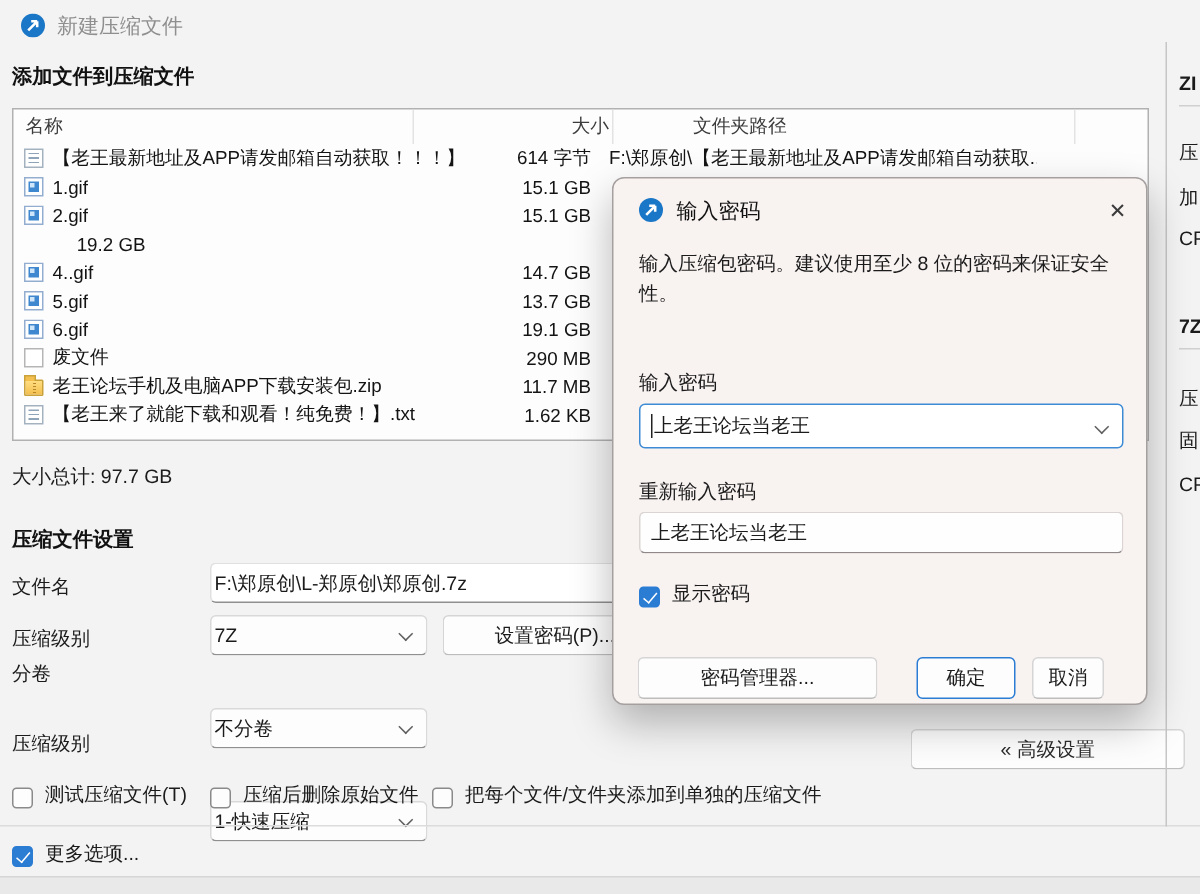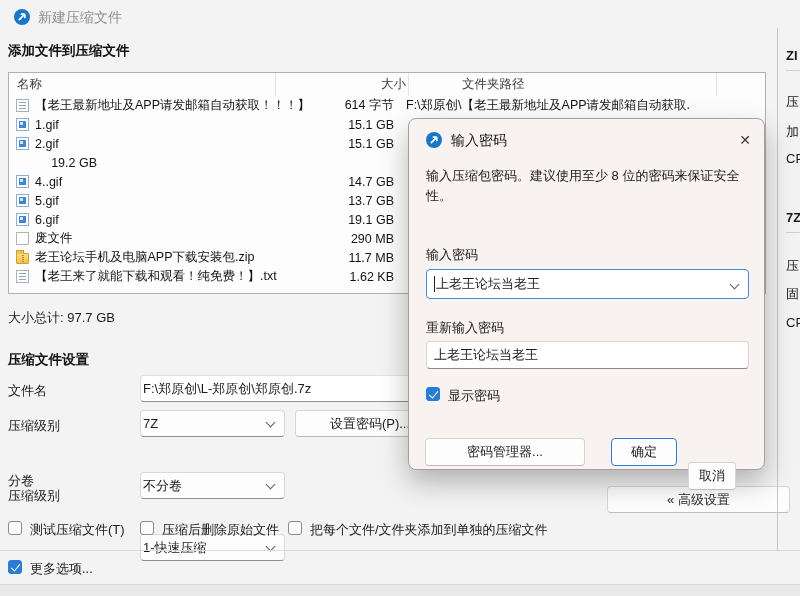--- a/index.html
+++ b/index.html
@@ -60,32 +60,32 @@
   .chev { position:absolute; right:10px; top:8px; width:7px; height:7px;
     border-right:1.3px solid #5f5f5f; border-bottom:1.3px solid #5f5f5f; transform:rotate(45deg); }
   .btn { background:#fdfdfd; border:1px solid #d5d5d5; border-bottom-color:#bdbdbd; border-radius:4px;
     font-size:13px; display:flex; align-items:center; justify-content:center; color:#1b1b1b; }
 
   .lb-filename { left:8px; top:382px; }
   .in-filename { left:140px; top:375px; width:500px; height:27px; }
   .lb-format { left:8px; top:417px; }
   .cb-format { left:140px; top:410px; width:145px; height:27px; }
   .bt-setpw { left:295px; top:410px; width:150px; height:27px; }
-  .lb-volume { left:8px; top:472px; }
+  .lb-volume { left:8px; top:440px; }
   .cb-volume { left:140px; top:445px; width:145px; height:27px; }
   .lb-level { left:8px; top:487px; }
   .cb-level { left:140px; top:480px; width:145px; height:27px; }
   .bt-adv { left:607px; top:486px; width:183px; height:27px; color:#2b2b2b; }
 
   
   .ckb { position:relative; width:14px; height:14px; border:1px solid #8a8a8a; border-radius:3px; background:#fdfdfd; flex:0 0 14px; }
   .ckb.checked { background:#2b7cd3; border-color:#2b7cd3; }
   .ckb.checked::after { content:""; position:absolute; left:4px; top:1px; width:4px; height:8px;
     border-right:1.6px solid #fff; border-bottom:1.6px solid #fff; transform:rotate(40deg); }
-  .ckrow { display:flex; align-items:flex-start; gap:8px; font-size:13px; }
+  .ckrow { display:flex; align-items:flex-end; gap:8px; font-size:13px; }
   .ck1 { left:8px; top:521px; }
   .ck2 { left:140px; top:521px; }
   .ck3 { left:288px; top:521px; }
   .divider { left:0; top:550px; width:800px; height:1px; background:#dcdcdc; }
   .more { left:8px; top:560px; }
   .bottom-strip { left:0; top:584px; width:800px; height:12px; background:#e9e9e9; border-top:1px solid #d6d6d6; }
 
   
   .vline { left:777px; top:28px; width:1px; height:523px; background:#c6c6c6; }
   .rp { left:786px; font-size:13px; white-space:nowrap; }
@@ -106,21 +106,21 @@
     border:1.5px solid #3d8bd4; border-radius:4px; display:flex; align-items:center;
     padding:0 24px 0 7px; font-size:13px; position:absolute; }
   .caret { display:inline-block; width:1px; height:16px; background:#222; margin-right:1px; }
   .dlg-lb2 { left:17px; top:200px; }
   .dlg-in2 { left:17px; top:222px; width:323px; height:28px; background:#fefefe;
     border:1px solid #dad4d3; border-bottom-color:#8f8a89; border-radius:4px;
     display:flex; align-items:center; padding:0 7px; font-size:13px; position:absolute; }
   .dlg-show { left:17px; top:268px; }
   .dlg-btn-mgr { left:16px; top:319px; width:160px; height:28px; }
   .dlg-btn-ok { left:202px; top:319px; width:66px; height:28px; border:1.5px solid #2b7cd3; }
-  .dlg-btn-cancel { left:279px; top:319px; width:48px; height:28px;margin-top:24px; }
+  .dlg-btn-cancel { left:279px; top:319px; width:48px; height:28px; }
 </style>
 </head>
 <body>
 
 <svg class="abs app-icon" viewBox="0 0 16 16">
   <circle cx="8" cy="8" r="8" fill="#1a76c6"></circle>
   <path d="M4.8 11.2 L10.8 5.2 M10.8 5.2 h-4 M10.8 5.2 v4" stroke="#fff" stroke-width="1.7" fill="none"></path>
 </svg>
 <div class="abs app-title">新建压缩文件</div>
 

